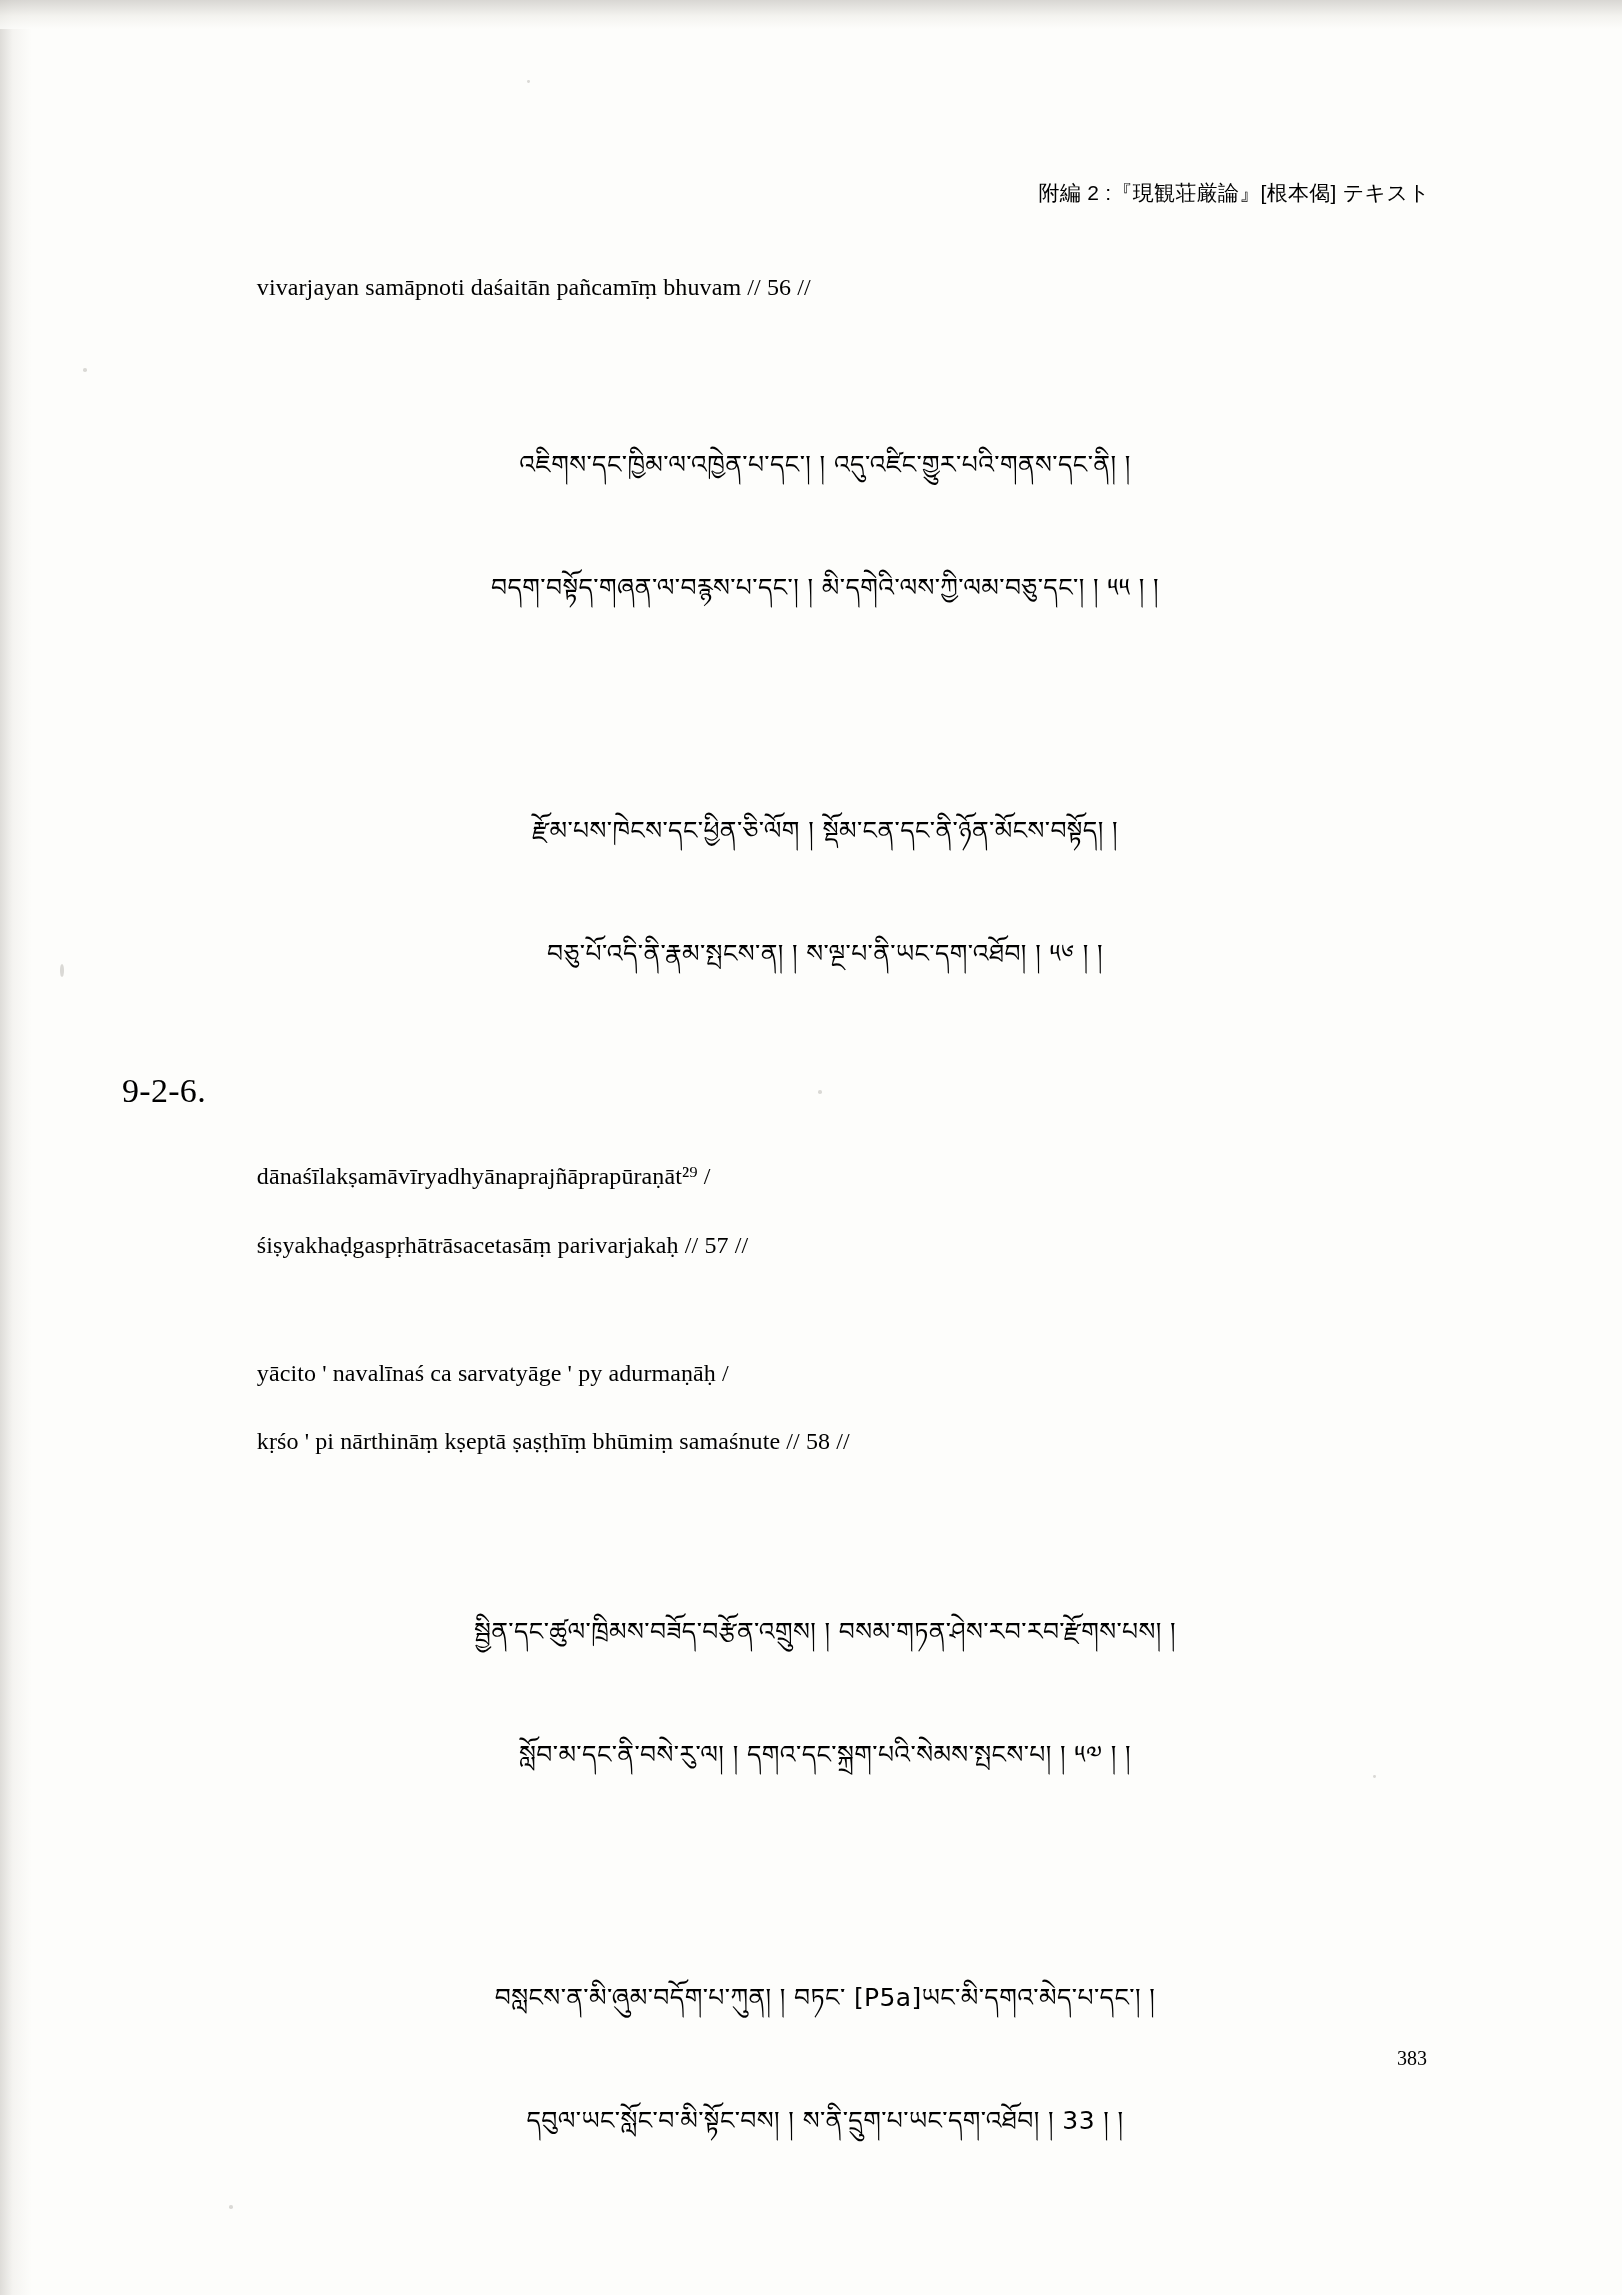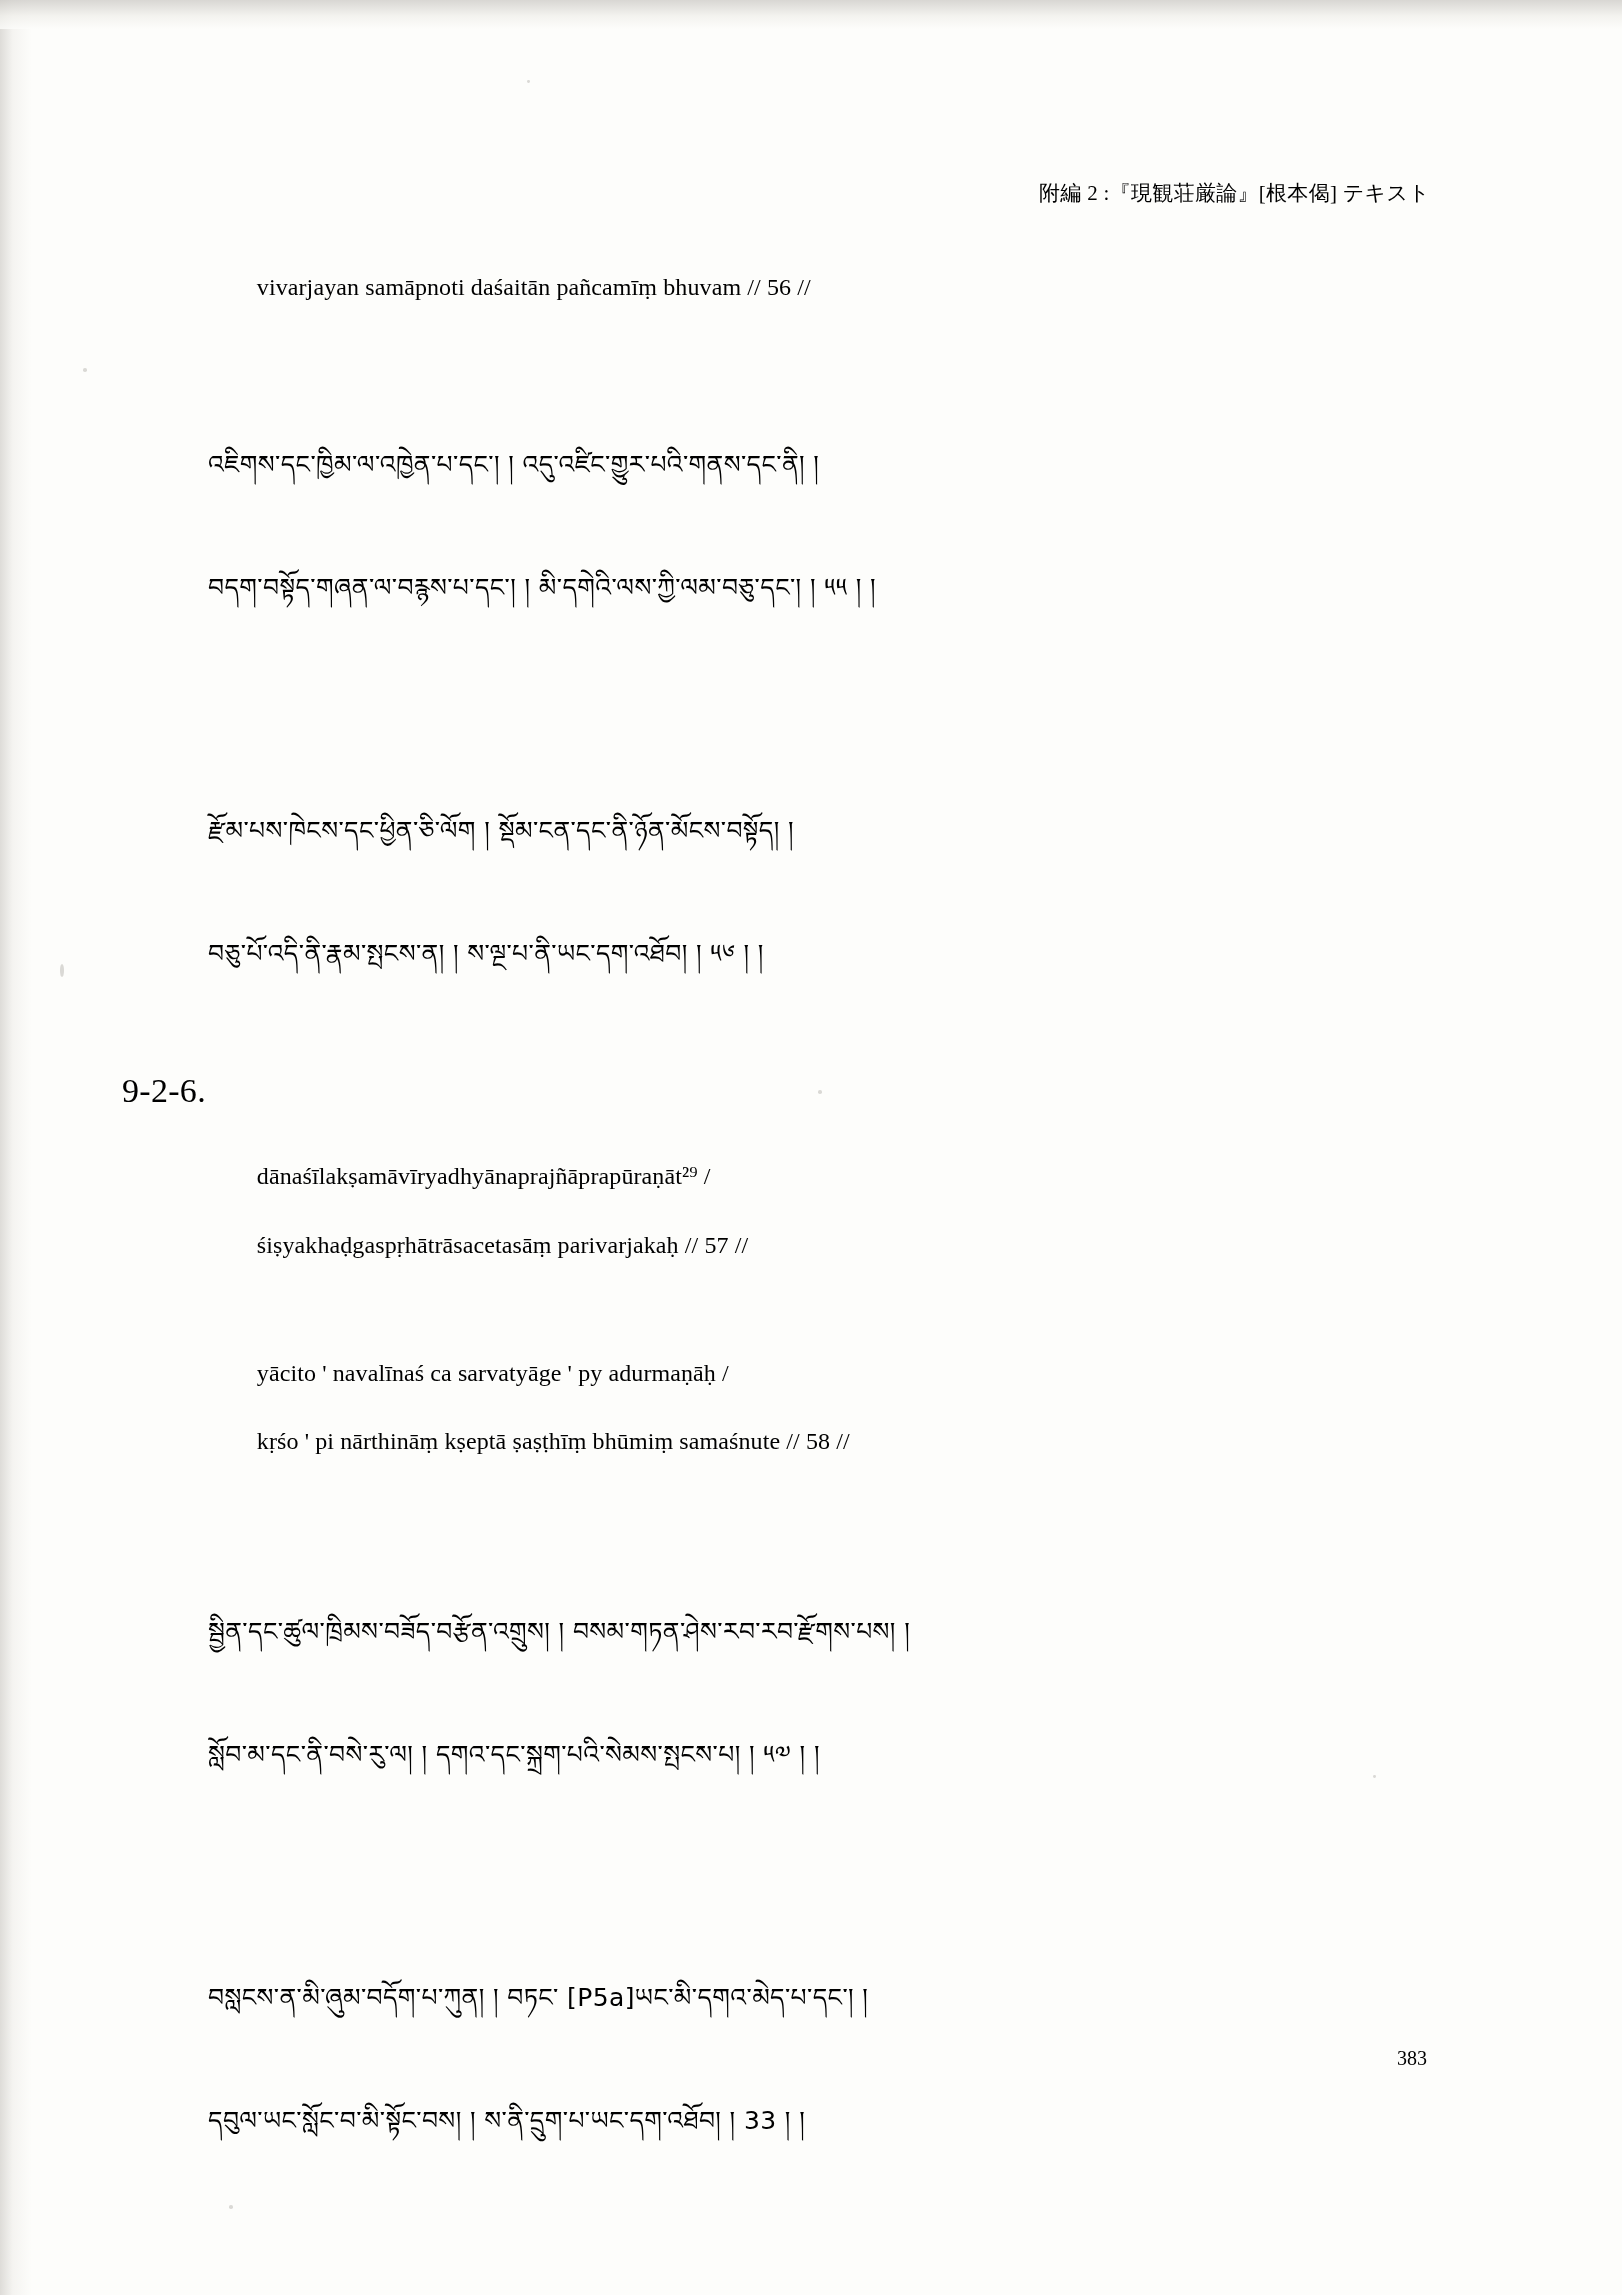--- a/index.html
+++ b/index.html
@@ -51,21 +51,21 @@
   }
 
   
   .running-head {
     position: absolute;
     right: 193px;
     top: 179px;
     font-size: 21px;
     letter-spacing: 0.3px;
     white-space: nowrap;
-    font-family: Liberation Serif, serif;
+    font-family: Liberation Sans, sans-serif;
   }
 
   
   .column {
     position: absolute;
     left: 208px;
     top: 236px;
     width: 1234px;
   }
 
@@ -84,20 +84,21 @@
   .tib {
     font-family: "DejaVu Sans", sans-serif;
     font-size: 25px;
     line-height: 1.62;
     letter-spacing: 0.4px;
     white-space: pre-wrap;
   }
   .tib .tibline {
     display: block;
     margin-bottom: 1.4px;
+    text-align: center;
   }
 
   .marker {
     position: relative;
     left: -86px;
     font-size: 34px;
     font-family: "Liberation Serif", serif;
     letter-spacing: 0.3px;
   }
 

